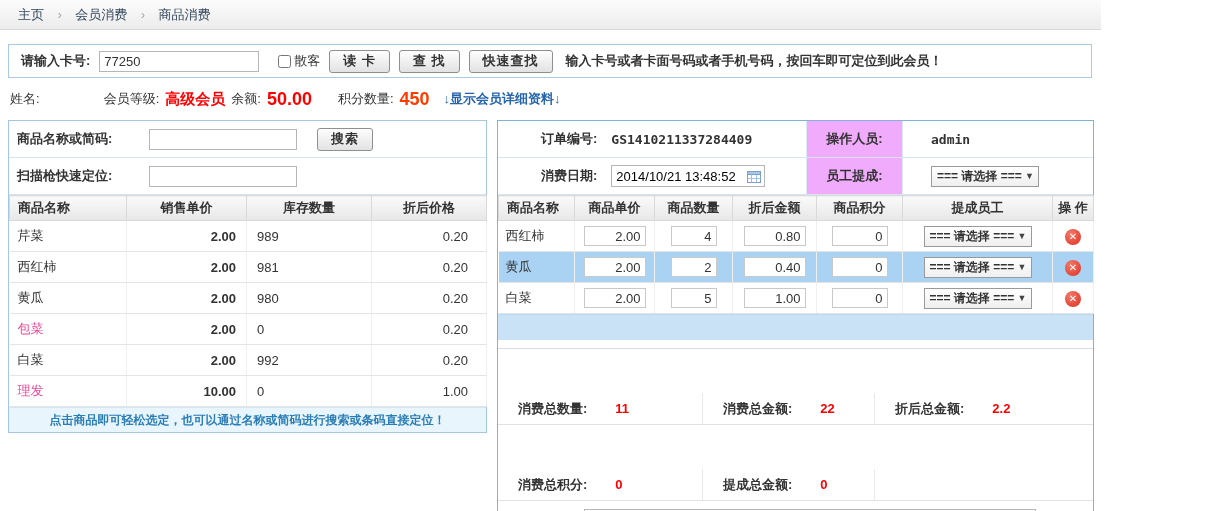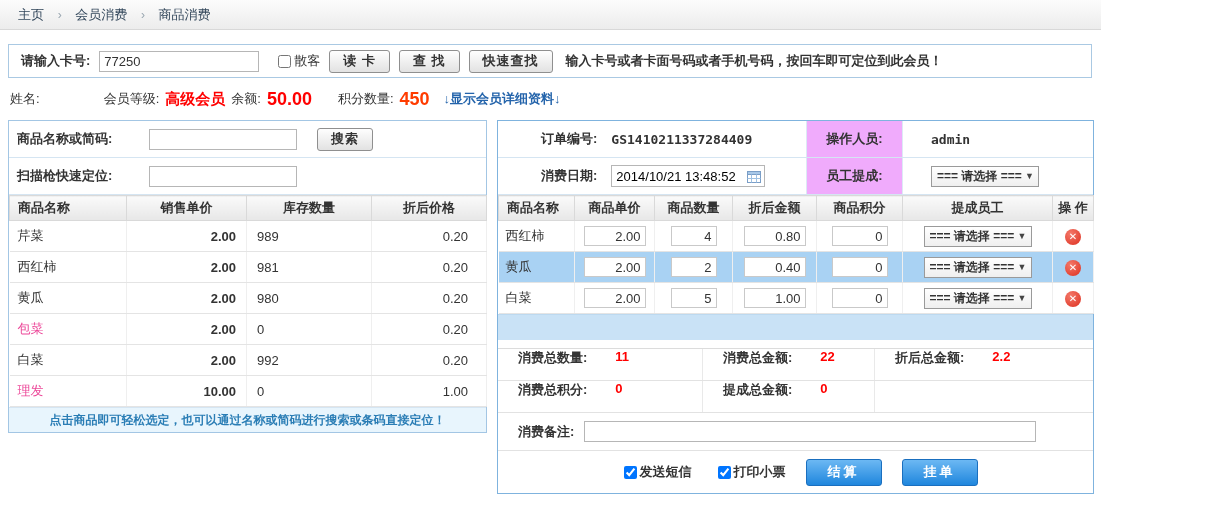--- a/index.html
+++ b/index.html
@@ -77,21 +77,21 @@
   .w62 { width:62px; } .w46 { width:46px; } .w56 { width:56px; }
   tr.hl td { background:#a9d2f3; }
   .del-icon { display:inline-block; width:16px; height:16px; border-radius:50%;
     background:radial-gradient(circle at 35% 30%, #f4796a, #dd2f1f); color:#fff; font-size:10px;
     line-height:16px; text-align:center; font-weight:bold; cursor:pointer; }
   .empty-band { height:26px; background:#c9e2f6; border-top:1px solid #bcd9f0; }
   .panel-gap { height:8px; background:#fff; }
   
   .summary { border-top:1px solid #dcdcdc; }
   .summary-row { display:grid; grid-template-columns:205px 172px 1fr; border-bottom:1px solid #e2e2e2; }
-  .summary-cell { height:31px; display:flex; padding-left:20px; border-right:1px solid #e9e9e9; }
+  .summary-cell { height:31px; display:flex; align-items:center; padding-left:20px; border-right:1px solid #e9e9e9;margin-top:44px; }
   .summary-cell:last-child { border-right:none; }
   .s-label { font-weight:bold; white-space:nowrap; }
   .s-value { color:#f00; font-weight:bold; margin-left:28px; }
   .remark-row { height:38px; display:flex; align-items:center; padding-left:20px; border-bottom:1px solid #e2e2e2; }
   .remark-input { width:452px; margin-left:10px; }
   
   .actions-row { height:42px; display:flex; align-items:center; justify-content:center; gap:16px; }
   .chk-label { font-weight:bold; }
   .blue-btn { width:76px; height:27px; border:1px solid #1a6fbf; border-radius:3px;
     background:linear-gradient(#6cb8f3,#1f86dd); color:#fff; font-weight:bold; font-size:13px;

